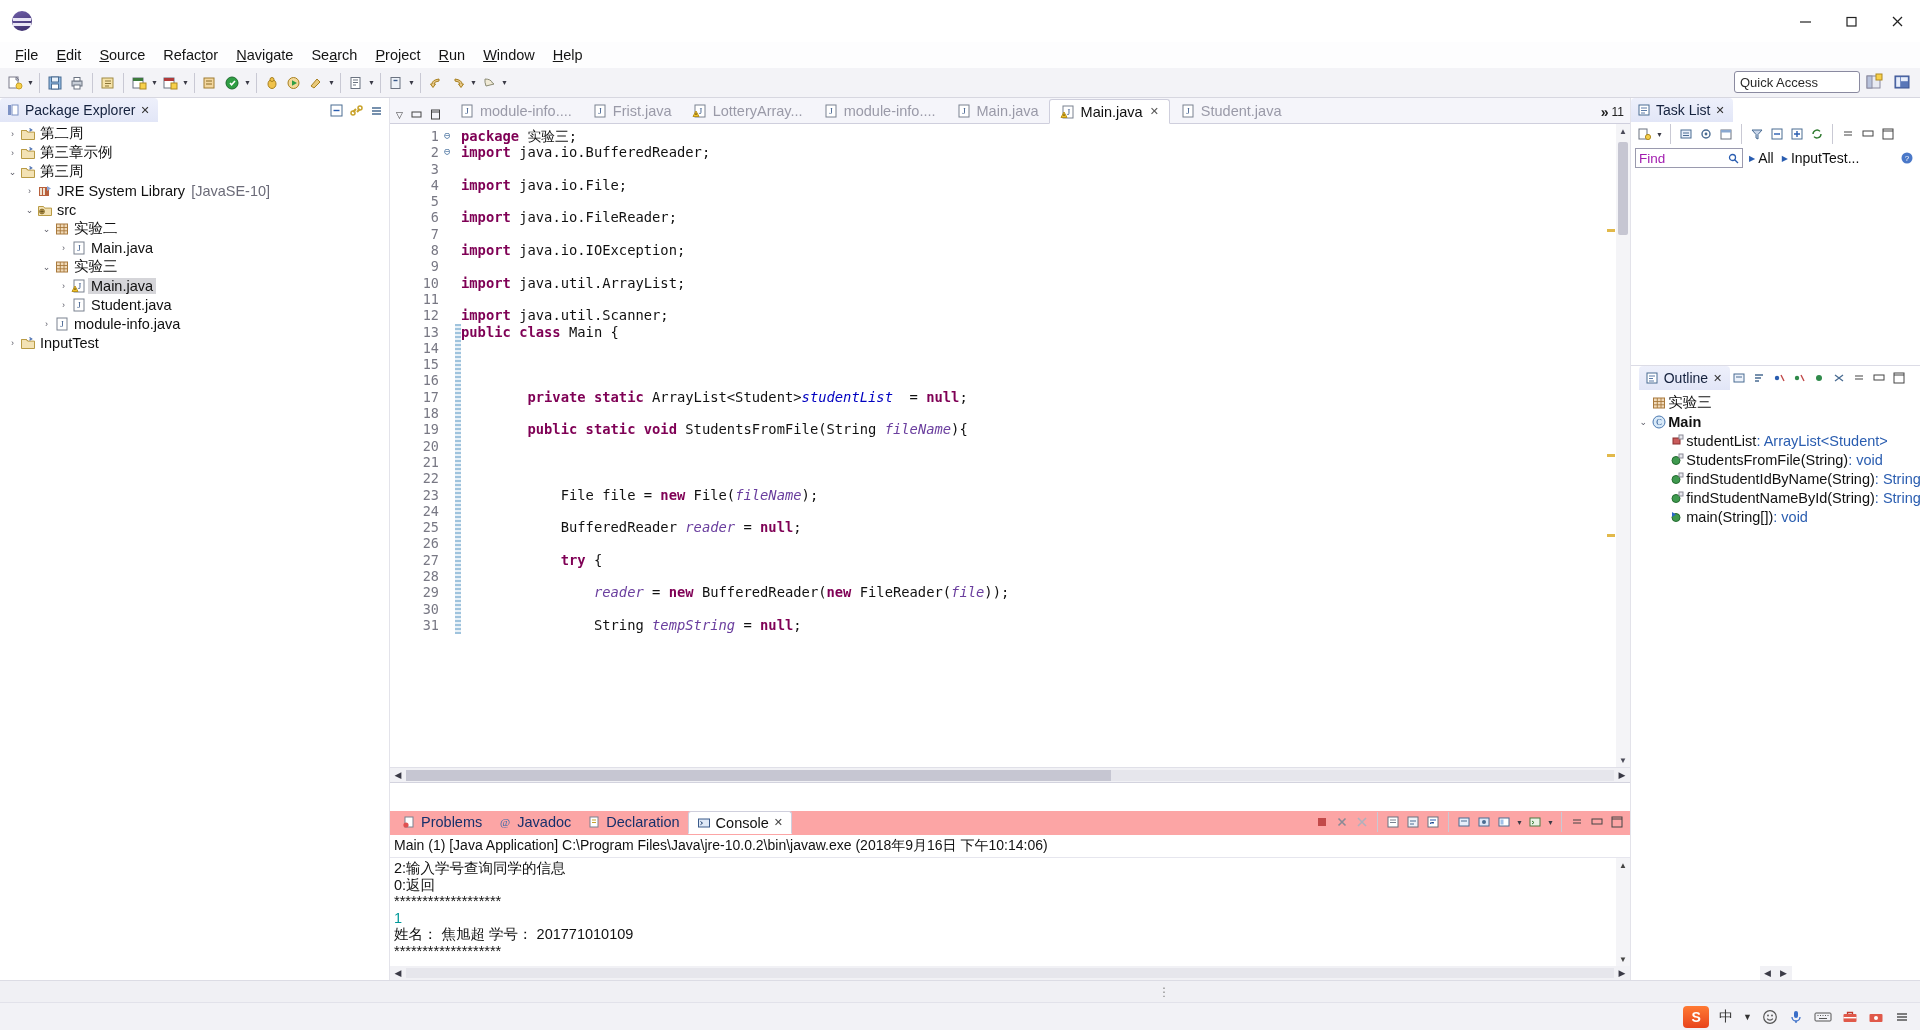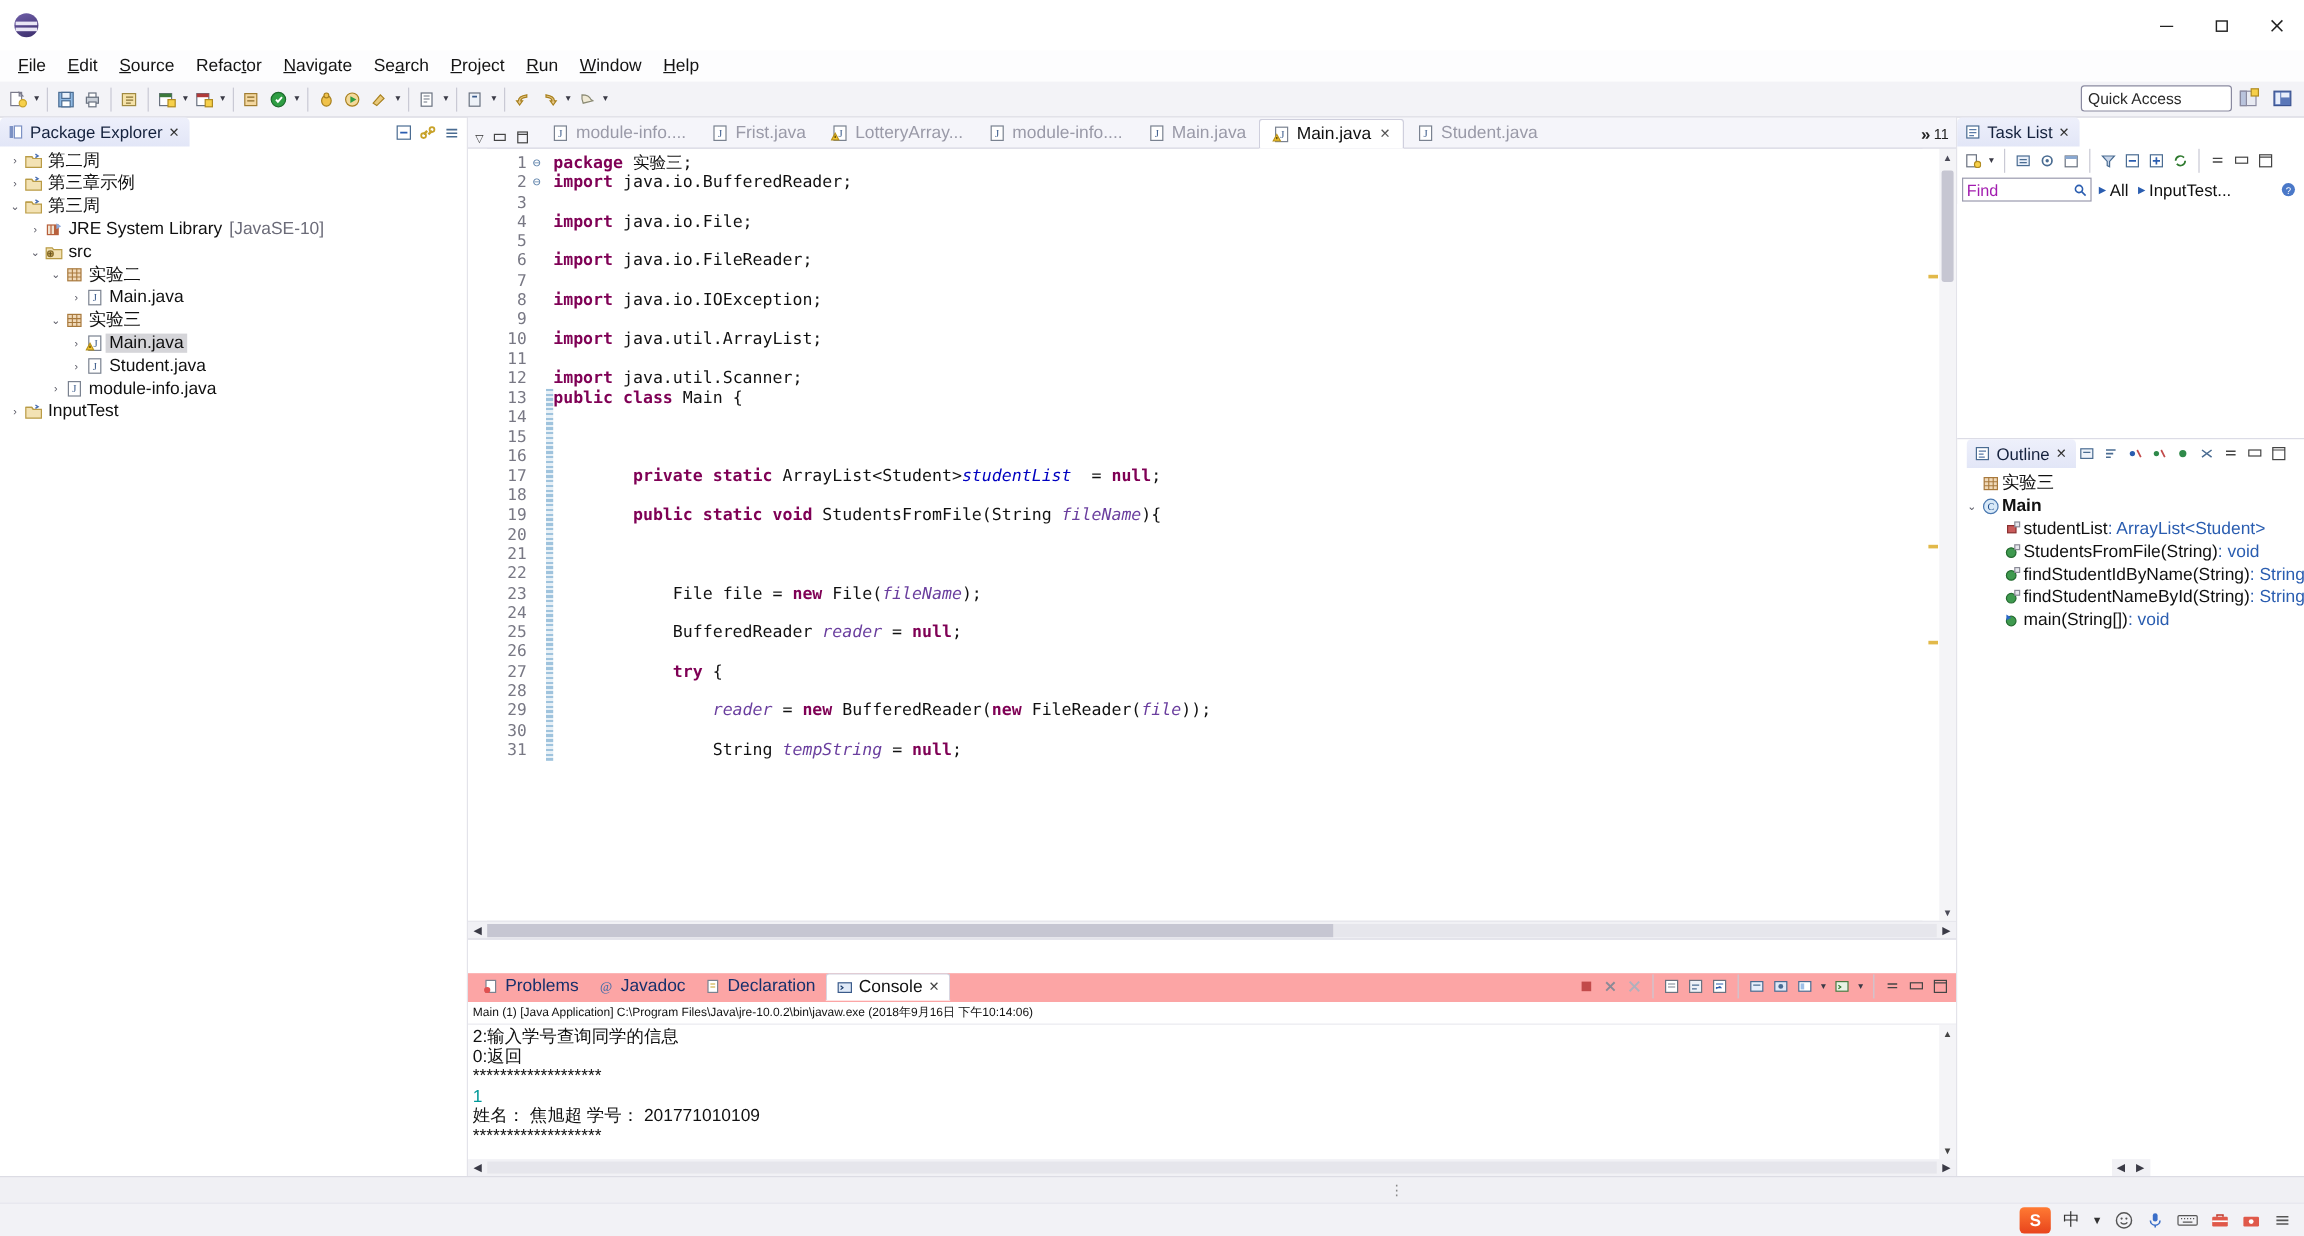--- a/index.html
+++ b/index.html
@@ -98,21 +98,21 @@
   .hsb .thumb { position:absolute; left:0; top:0; height:11px; background:#c6c6d2; }
 
   
   .console { height:198px; flex:0 0 198px; display:flex; flex-direction:column; background:#fff; border-top:1px solid #d3d3de; }
   .ctabbar { height:24px; display:flex; align-items:flex-start; background:#fca5a5; flex:0 0 24px; position:relative;margin-top:28px; }
   .ctab { height:22px; display:flex; align-items:center; gap:5px; padding:0 8px; font-size:14.5px; color:#17306b; }
   .ctab.active { background:#fff; color:#101010; border:1px solid #cfcfdd; border-bottom-color:#fff; height:23px; margin-bottom:-1px;
       border-top-left-radius:3px; border-top-right-radius:3px; }
   .ctab .x { font-size:11px; color:#444; }
   .ctools { margin-left:auto; display:flex; align-items:center; gap:2px; padding:0 4px 2px 0; }
-  .cpath { font-size:10px; padding:2px 4px; color:#111; background:#fff; border-bottom:1px solid #e6e6ee; }
+  .cpath { font-size:14px; padding:2px 4px; color:#111; background:#fff; border-bottom:1px solid #e6e6ee; }
   .cbody { flex:1 1 auto; display:flex; min-height:0; background:#fff; }
   .cout { flex:1 1 auto; padding:2px 4px; font-size:14.5px; line-height:16.6px; color:#111; white-space:pre; overflow:hidden; }
   .cout .inp { color:#009999; }
   .cvsb { width:14px; flex:0 0 14px; background:#f4f4f7; display:flex; flex-direction:column; }
   .chsb { height:14px; background:#f1f1f5; display:flex; align-items:center; }
 
   
   .right { width:290px; flex:0 0 290px; display:flex; flex-direction:column; background:#fff; border-left:1px solid #e3e3ea; }
   .tasklist { height:268px; flex:0 0 268px; display:flex; flex-direction:column; border-bottom:1px solid #dcdce6; }
   .tl-find { height:24px; display:flex; align-items:center; gap:4px; padding:2px 4px; }

